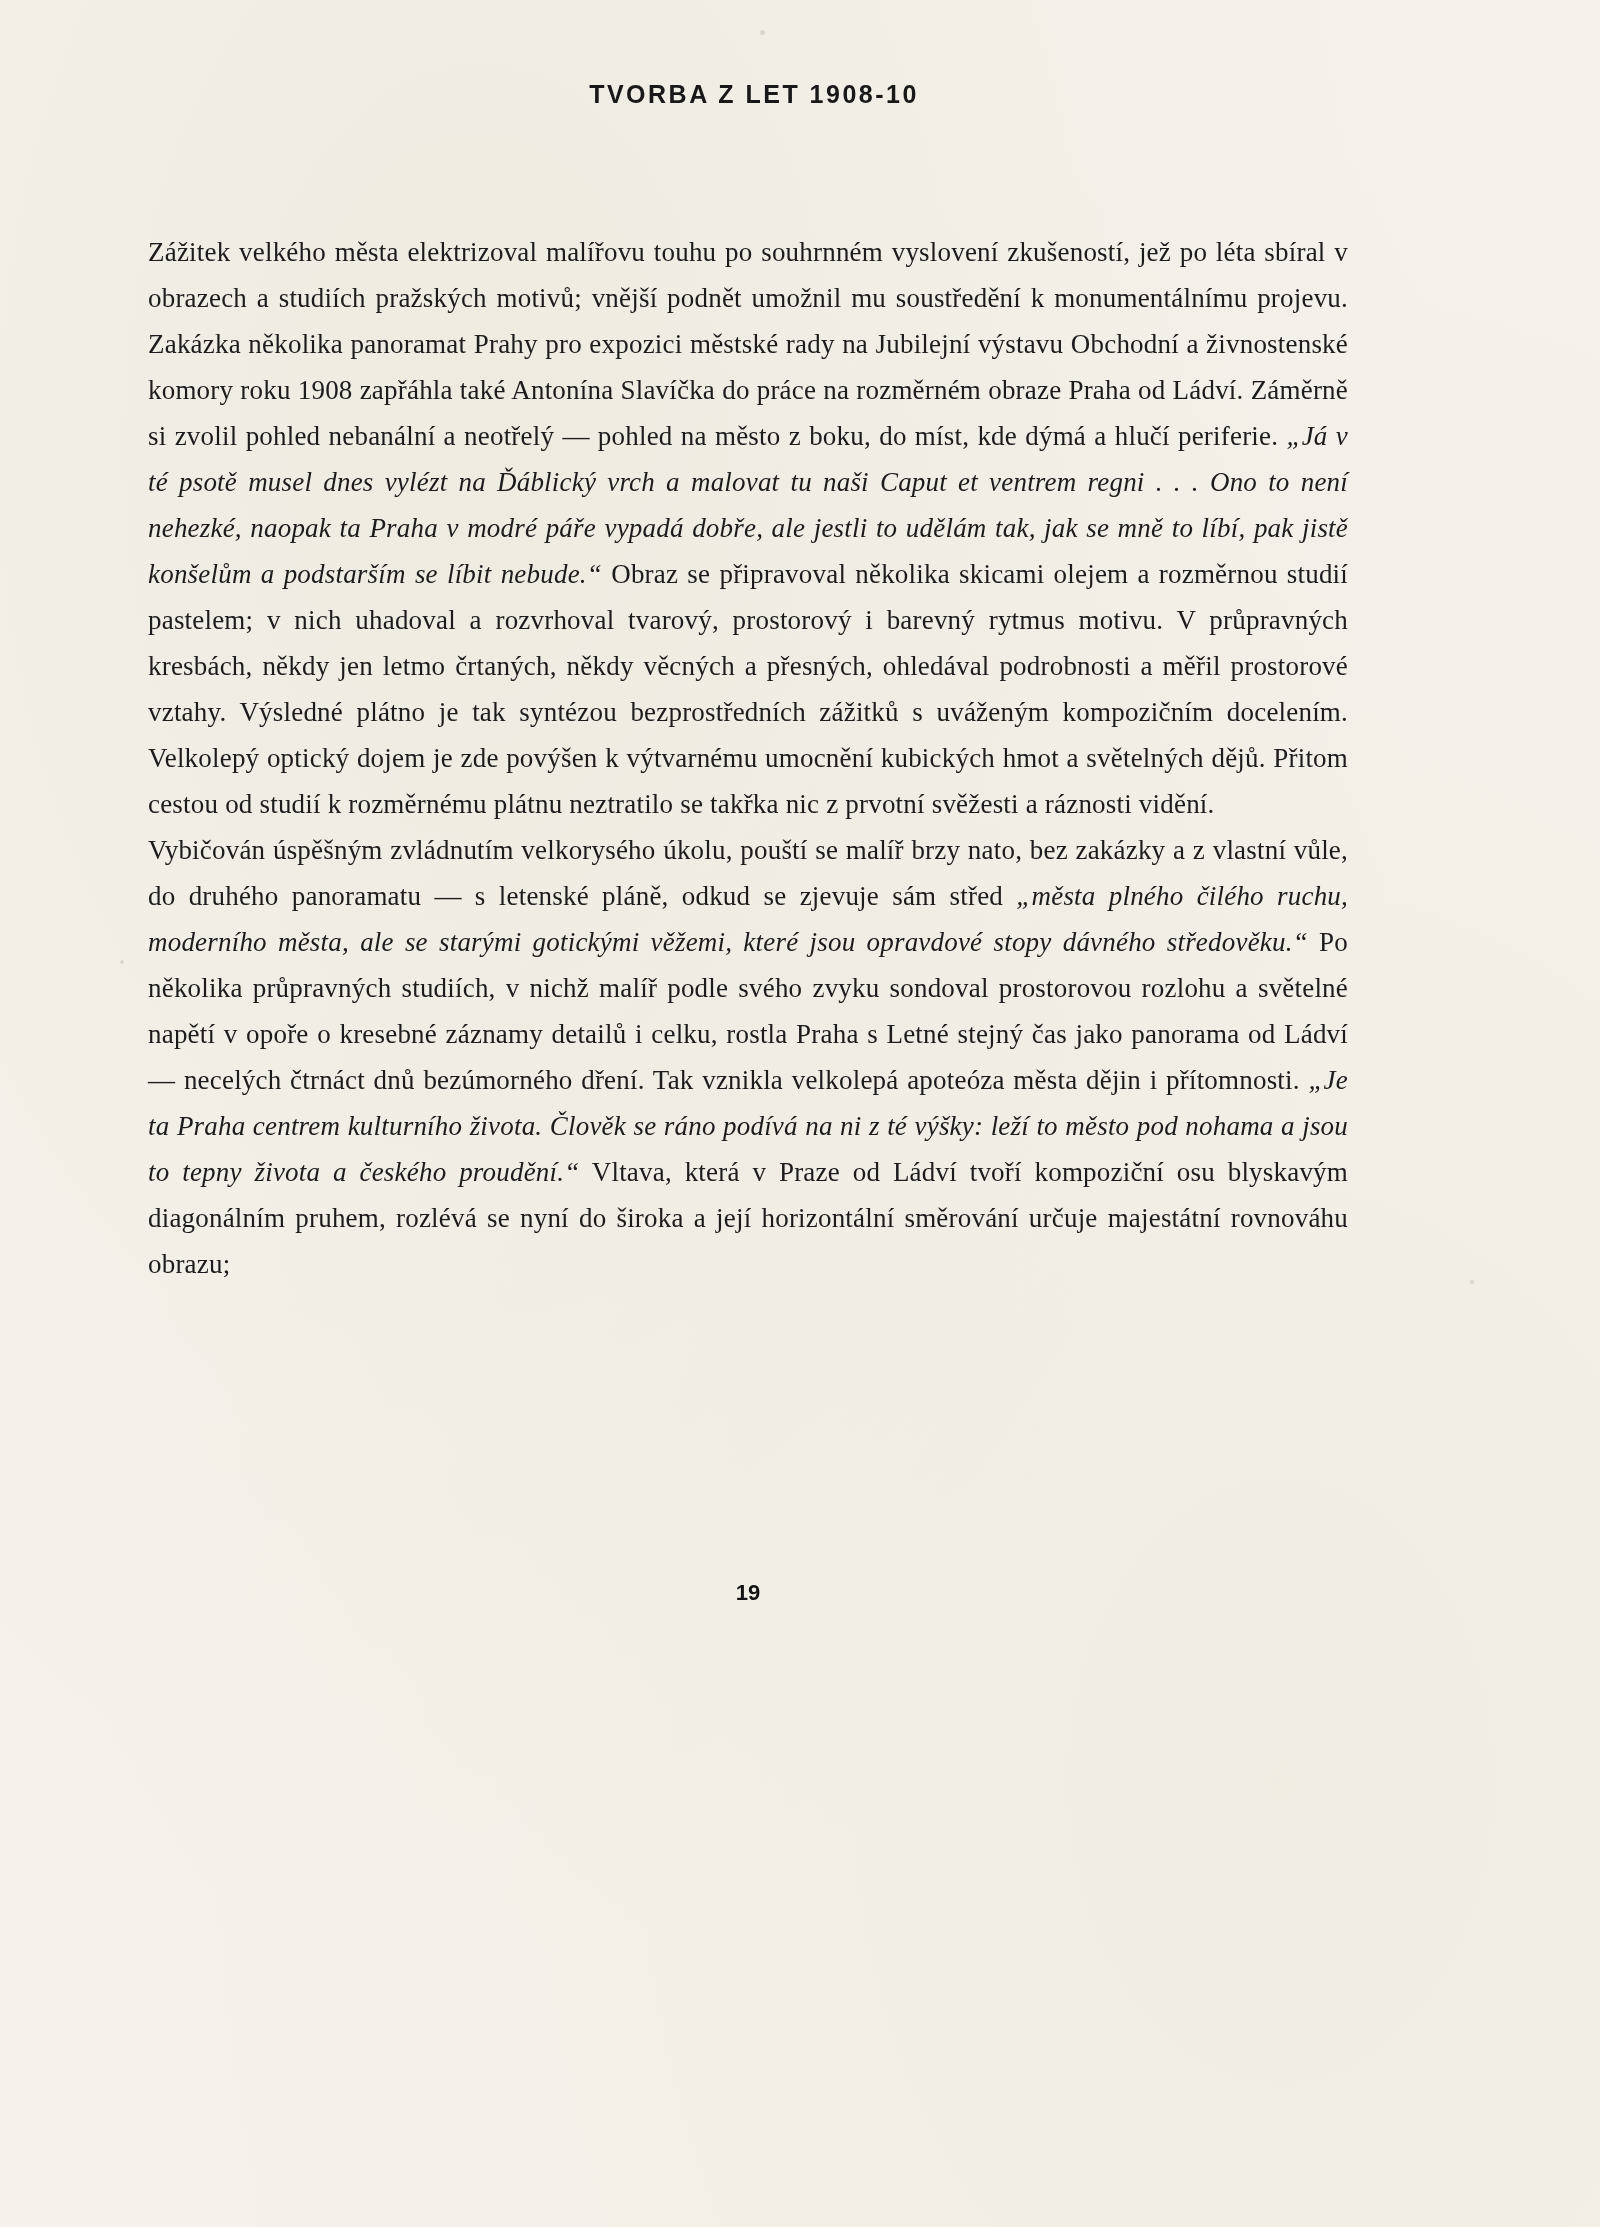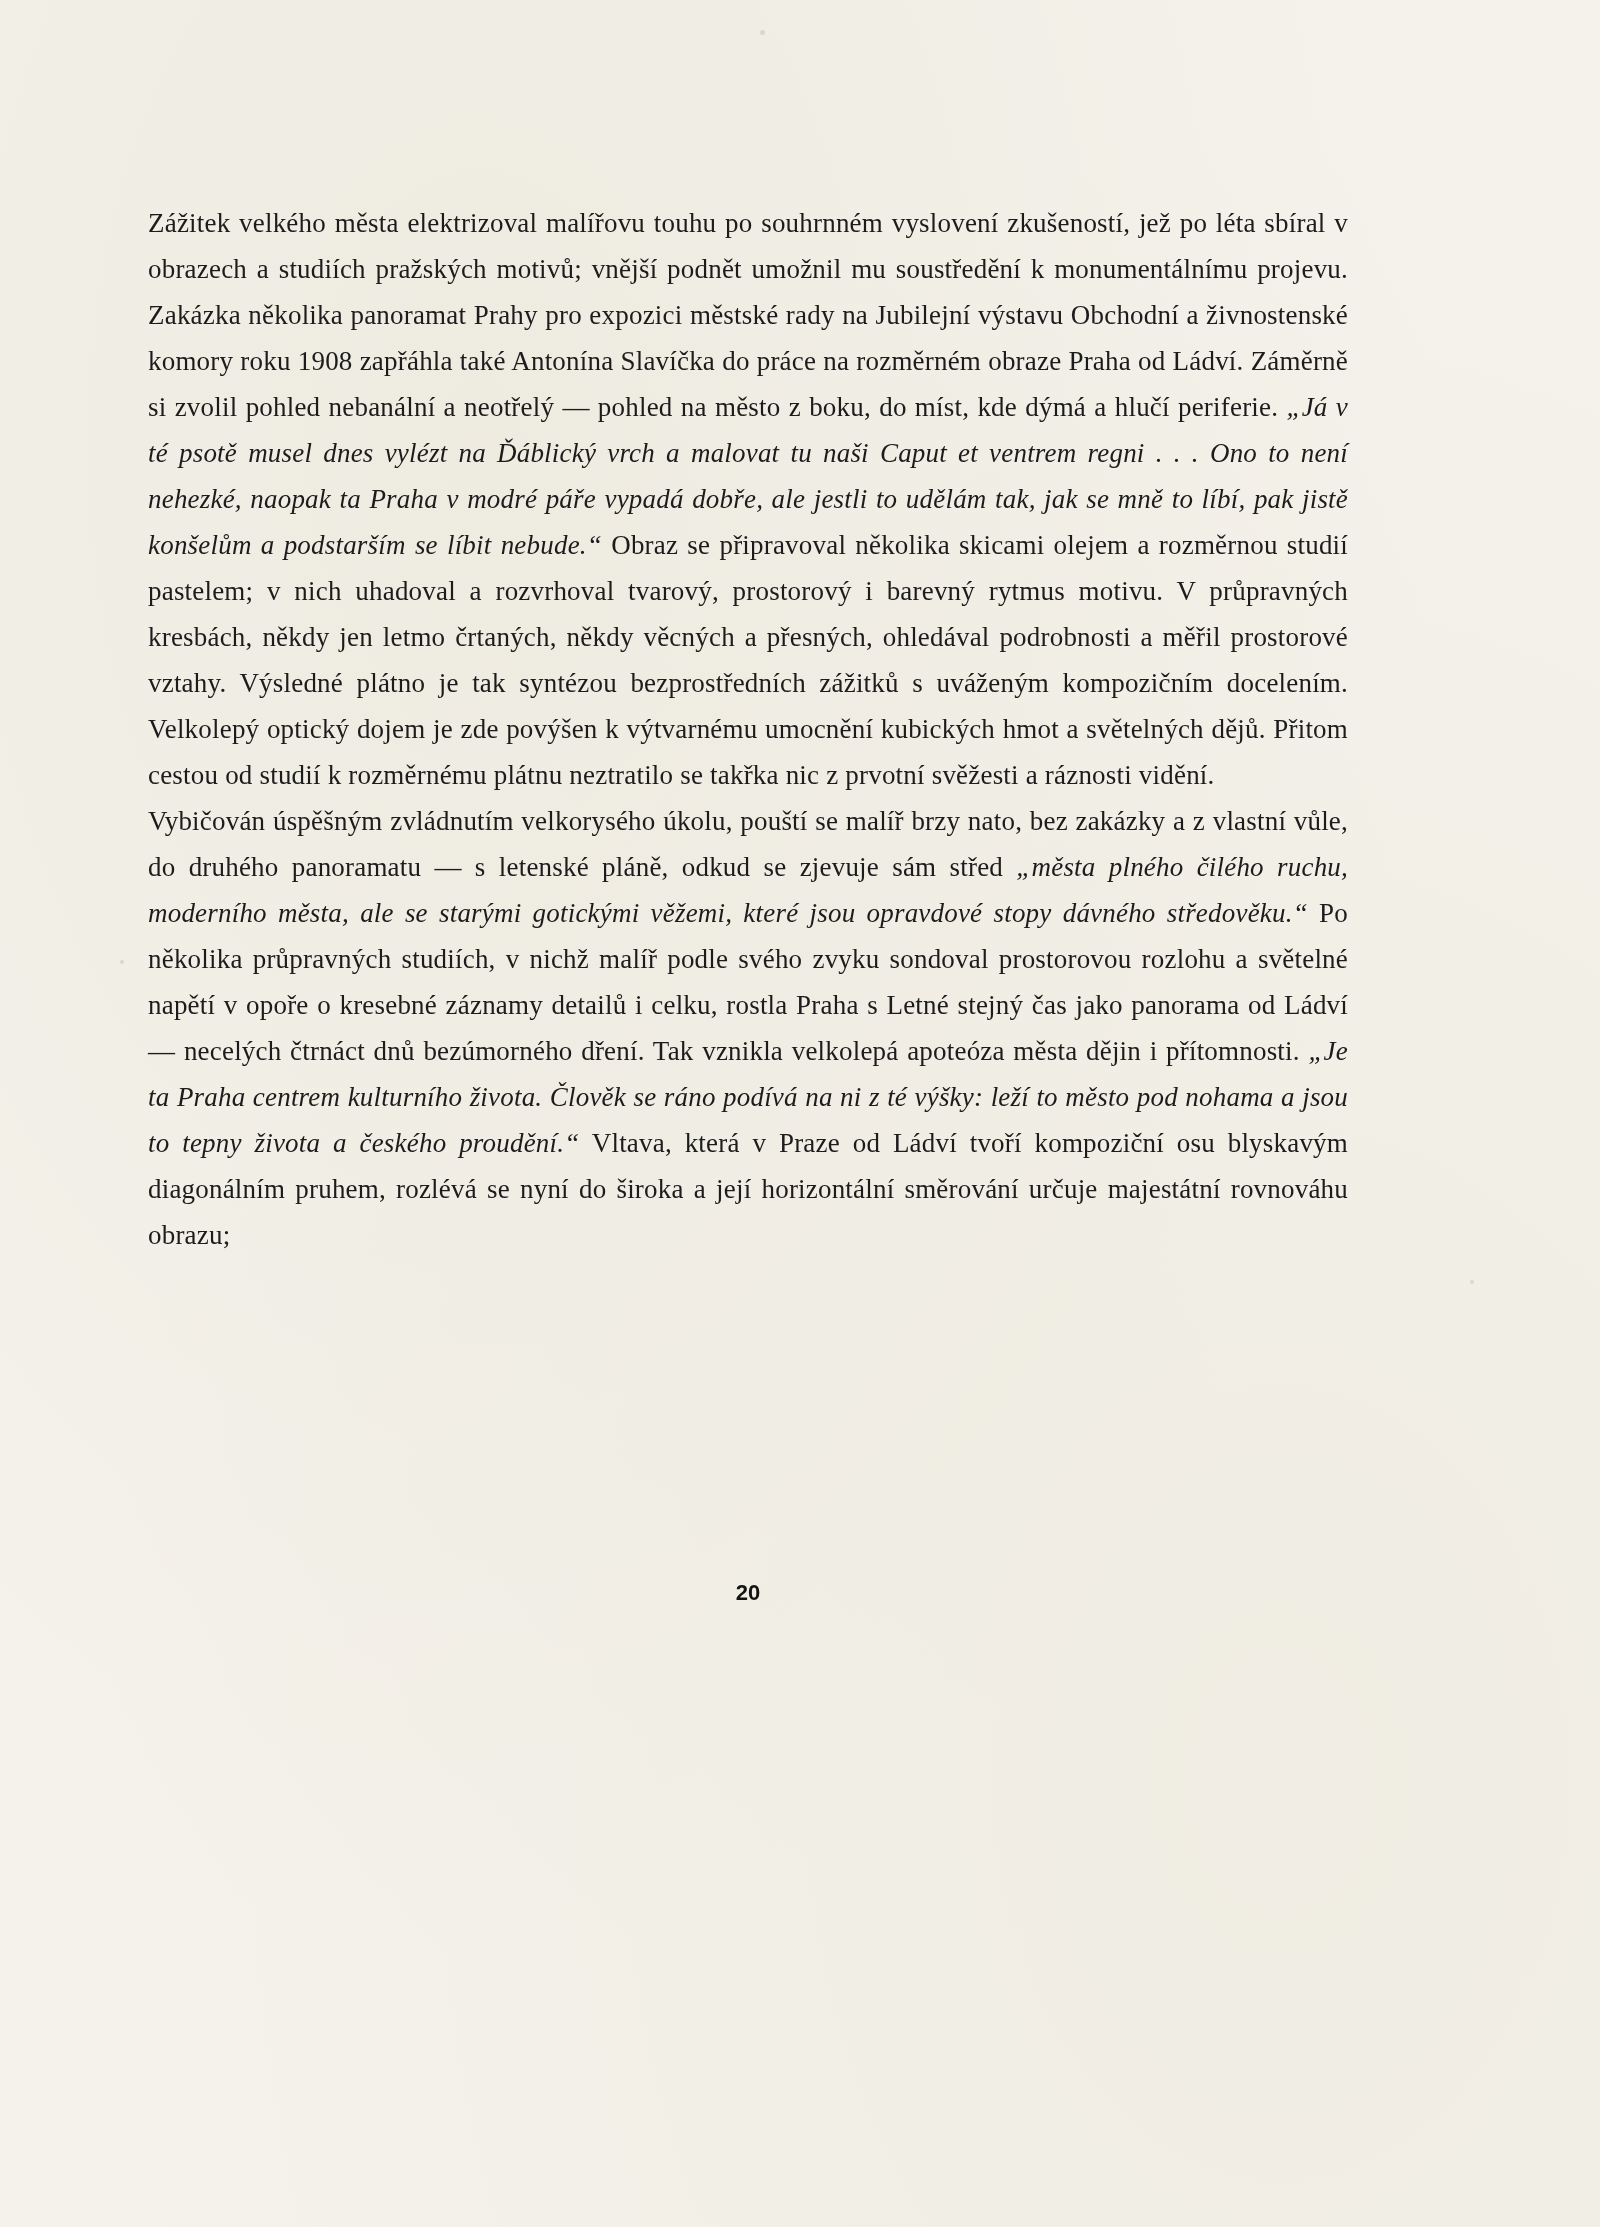--- a/index.html
+++ b/index.html
@@ -99,25 +99,26 @@
   <div class="speck" style="left:760px; top:30px; width:5px; height:5px;"></div>
   <div class="speck" style="left:120px; top:960px; width:4px; height:4px;"></div>
   <div class="speck" style="left:1470px; top:1280px; width:4px; height:4px;"></div>
 
   <div class="ghost">
     &nbsp;&nbsp;&nbsp;&nbsp;&nbsp;&nbsp;&nbsp;&nbsp;&nbsp;&nbsp;&nbsp;&nbsp;&nbsp;&nbsp;&nbsp;&nbsp;&nbsp;&nbsp;&nbsp;&nbsp;&nbsp;&nbsp;&nbsp;&nbsp;&nbsp;&nbsp;&nbsp;&nbsp;&nbsp;&nbsp;&nbsp;&nbsp;&nbsp;&nbsp;&nbsp;&nbsp;&nbsp;&nbsp;&nbsp;
   </div>
 
   <div class="content">
 
+    <div class="doc-title">TVORBA Z LET 1908-10</div>
 
     <div class="body-text">
 
       <p><span>Zážitek velkého města elektrizoval malířovu touhu po souhrnném vyslovení zkušeností, jež po léta sbíral v obrazech a studiích pražských motivů; vnější podnět umožnil mu soustředění k monumentálnímu projevu. Zakázka několika panoramat Prahy pro expozici městské rady na Jubilejní výstavu Obchodní a živnostenské komory roku 1908 zapřáhla také Antonína Slavíčka do práce na rozměrném obraze Praha od Ládví. Záměrně si zvolil pohled nebanální a neotřelý — pohled na město z boku, do míst, kde dýmá a hlučí periferie. </span><span class="quote-italic">„Já v té psotě musel dnes vylézt na Ďáblický vrch a malovat tu naši Caput et ventrem regni . . . Ono to není nehezké, naopak ta Praha v modré páře vypadá dobře, ale jestli to udělám tak, jak se mně to líbí, pak jistě konšelům a podstarším se líbit nebude.“</span><span> Obraz se připravoval několika skicami olejem a rozměrnou studií pastelem; v nich uhadoval a rozvrhoval tvarový, prostorový i barevný rytmus motivu. V průpravných kresbách, někdy jen letmo črtaných, někdy věcných a přesných, ohledával podrobnosti a měřil prostorové vztahy. Výsledné plátno je tak syntézou bezprostředních zážitků s uváženým kompozičním docelením. Velkolepý optický dojem je zde povýšen k výtvarnému umocnění kubických hmot a světelných dějů. Přitom cestou od studií k rozměrnému plátnu neztratilo se takřka nic z prvotní svěžesti a ráznosti vidění.</span></p>
 
       <p><span>Vybičován úspěšným zvládnutím velkorysého úkolu, pouští se malíř brzy nato, bez zakázky a z vlastní vůle, do druhého panoramatu — s letenské pláně, odkud se zjevuje sám střed </span><span class="quote-italic">„města plného čilého ruchu, moderního města, ale se starými gotickými věžemi, které jsou opravdové stopy dávného středověku.“</span><span> Po několika průpravných studiích, v nichž malíř podle svého zvyku sondoval prostorovou rozlohu a světelné napětí v opoře o kresebné záznamy detailů i celku, rostla Praha s Letné stejný čas jako panorama od Ládví — necelých čtrnáct dnů bezúmorného dření. Tak vznikla velkolepá apoteóza města dějin i přítomnosti. </span><span class="quote-italic">„Je ta Praha centrem kulturního života. Člověk se ráno podívá na ni z té výšky: leží to město pod nohama a jsou to tepny života a českého proudění.“</span><span> Vltava, která v Praze od Ládví tvoří kompoziční osu blyskavým diagonálním pruhem, rozlévá se nyní do široka a její horizontální směrování určuje majestátní rovnováhu obrazu;</span></p>
 
     </div>
 
-    <div class="page-number">20</div>
+    <div class="page-number">19</div>
 
   </div>
 </div>
 
 </body></html>

